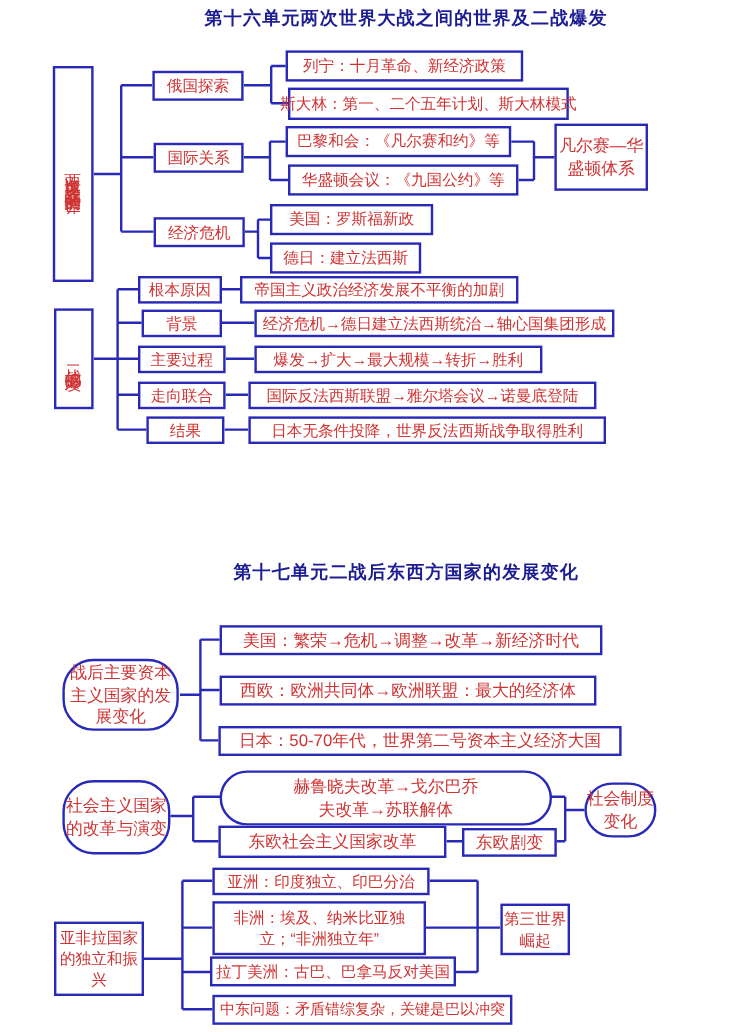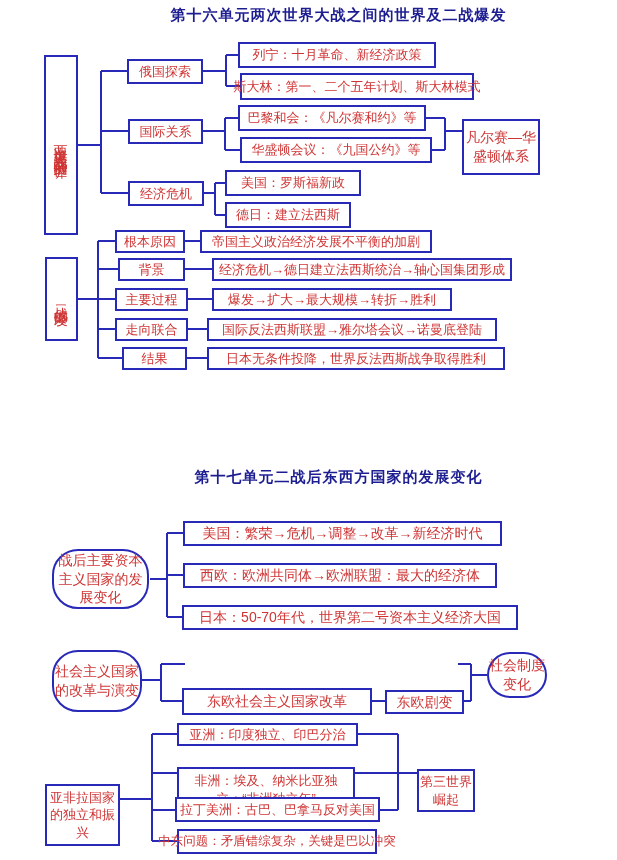--- a/index.html
+++ b/index.html
@@ -24,21 +24,21 @@
     display:flex;align-items:center;justify-content:center;
     line-height:1.35;
   }
   .vroot{
     writing-mode:vertical-rl;text-orientation:upright;
     font-size:14px;letter-spacing:2px;line-height:1;
   }
   .branch{font-size:13px;white-space:nowrap;}
   .leaf{font-size:13px;white-space:nowrap;}
   .leaf14{font-size:14px;white-space:nowrap;text-align:right;}
-  .wrap{font-size:13px;white-space:normal;margin-top:16px;}
+  .wrap{font-size:13px;white-space:normal;}
   .wrap14{font-size:14px;white-space:normal;border-radius:26px;}
   .inner{display:block;}
 </style>
 </head>
 <body>
 
 <div id="canvas">
 
   <svg id="wires" width="617" height="860">
     <path fill="none" stroke="#2929b8" stroke-width="2" d="
@@ -91,24 +91,27 @@
   <div class="box leaf" style="left:207px;top:347px;width:298px;height:23px">日本无条件投降，世界反法西斯战争取得胜利</div>
 
   <div class="title" style="top:468px">第十七单元二战后东西方国家的发展变化</div>
 
   <div class="box wrap14" style="left:52px;top:549px;width:97px;height:60px">战后主要资本主义国家的发展变化</div>
   <div class="box leaf14" style="left:183px;top:521px;width:319px;height:25px">美国：繁荣→危机→调整→改革→新经济时代</div>
   <div class="box leaf14" style="left:183px;top:563px;width:314px;height:25px">西欧：欧洲共同体→欧洲联盟：最大的经济体</div>
   <div class="box leaf14" style="left:182px;top:605px;width:336px;height:25px">日本：50-70年代，世界第二号资本主义经济大国</div>
 
   <div class="box wrap14" style="left:52px;top:650px;width:90px;height:62px">社会主义国家的改革与演变</div>
+  <div class="box wrap14" style="left:183px;top:642px;width:277px;height:46px">
+    <span class="inner" style="width:165px">赫鲁晓夫改革→戈尔巴乔夫改革→苏联解体</span>
+  </div>
   <div class="box leaf14" style="left:182px;top:688px;width:190px;height:27px">东欧社会主义国家改革</div>
   <div class="box leaf14" style="left:385px;top:690px;width:79px;height:24px">东欧剧变</div>
   <div class="box wrap14" style="left:487px;top:652px;width:60px;height:46px">社会制度变化</div>
 
   <div class="box wrap" style="left:45px;top:768px;width:75px;height:62px">亚非拉国家的独立和振兴</div>
   <div class="box wrap" style="left:177px;top:751px;width:178px;height:45px">非洲：埃及、纳米比亚独立；“非洲独立年”</div>
   <div class="box leaf" style="left:177px;top:723px;width:181px;height:23px">亚洲：印度独立、印巴分治</div>
   <div class="box leaf" style="left:175px;top:797px;width:205px;height:25px">拉丁美洲：古巴、巴拿马反对美国</div>
-  <div class="box leaf" style="left:177px;top:829px;width:200px;height:25px;font-size:12.5px">中东问题：矛盾错综复杂，关键是巴以冲突</div>
+  <div class="box leaf" style="left:177px;top:829px;width:250px;height:25px;font-size:12.5px">中东问题：矛盾错综复杂，关键是巴以冲突</div>
   <div class="box wrap" style="left:417px;top:753px;width:58px;height:43px">第三世界崛起</div>
 
 </div>
 
 </body></html>

